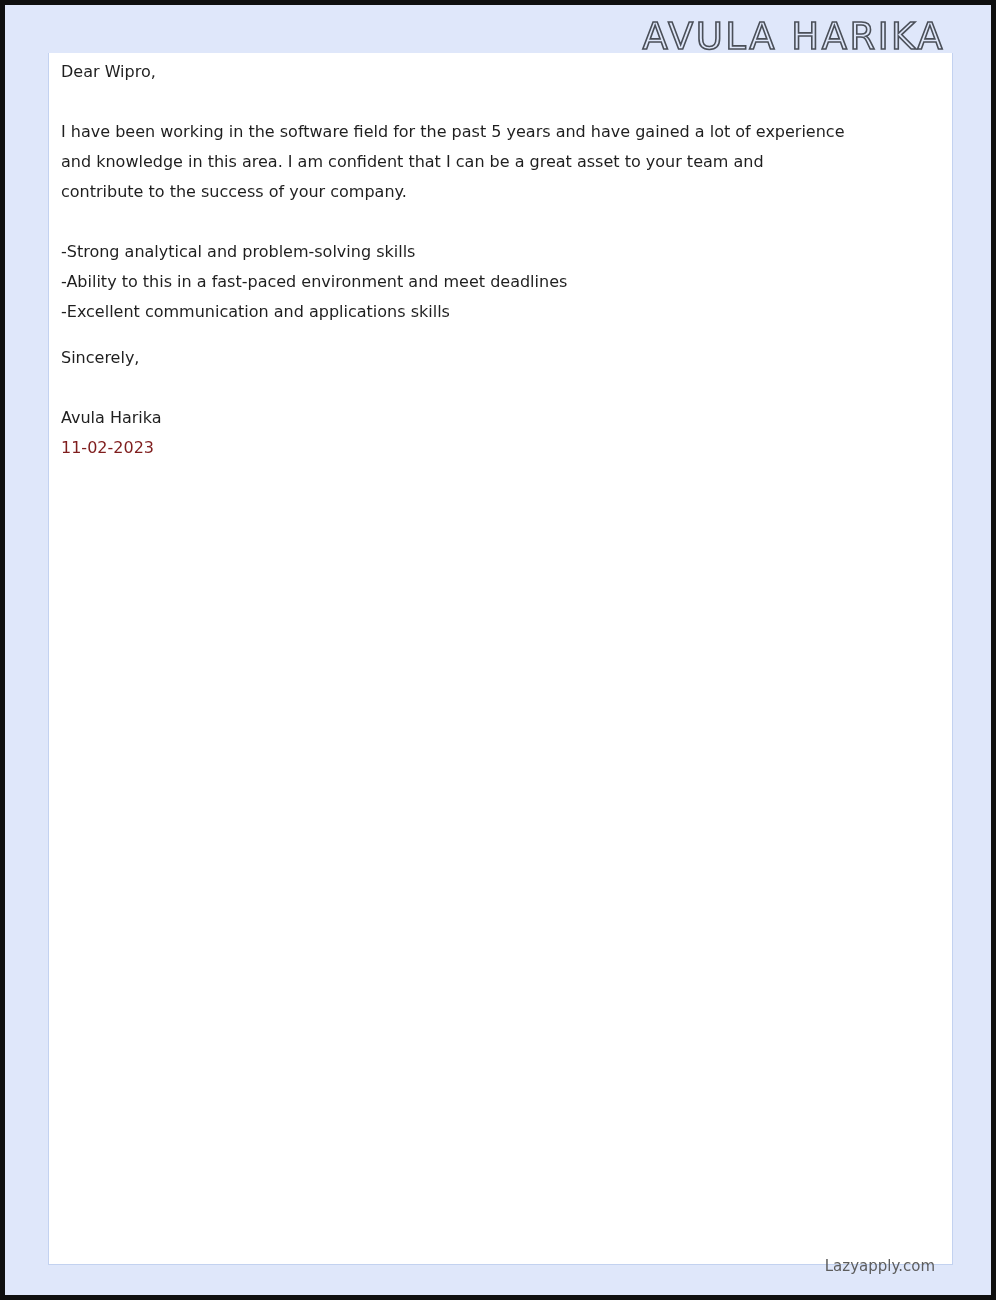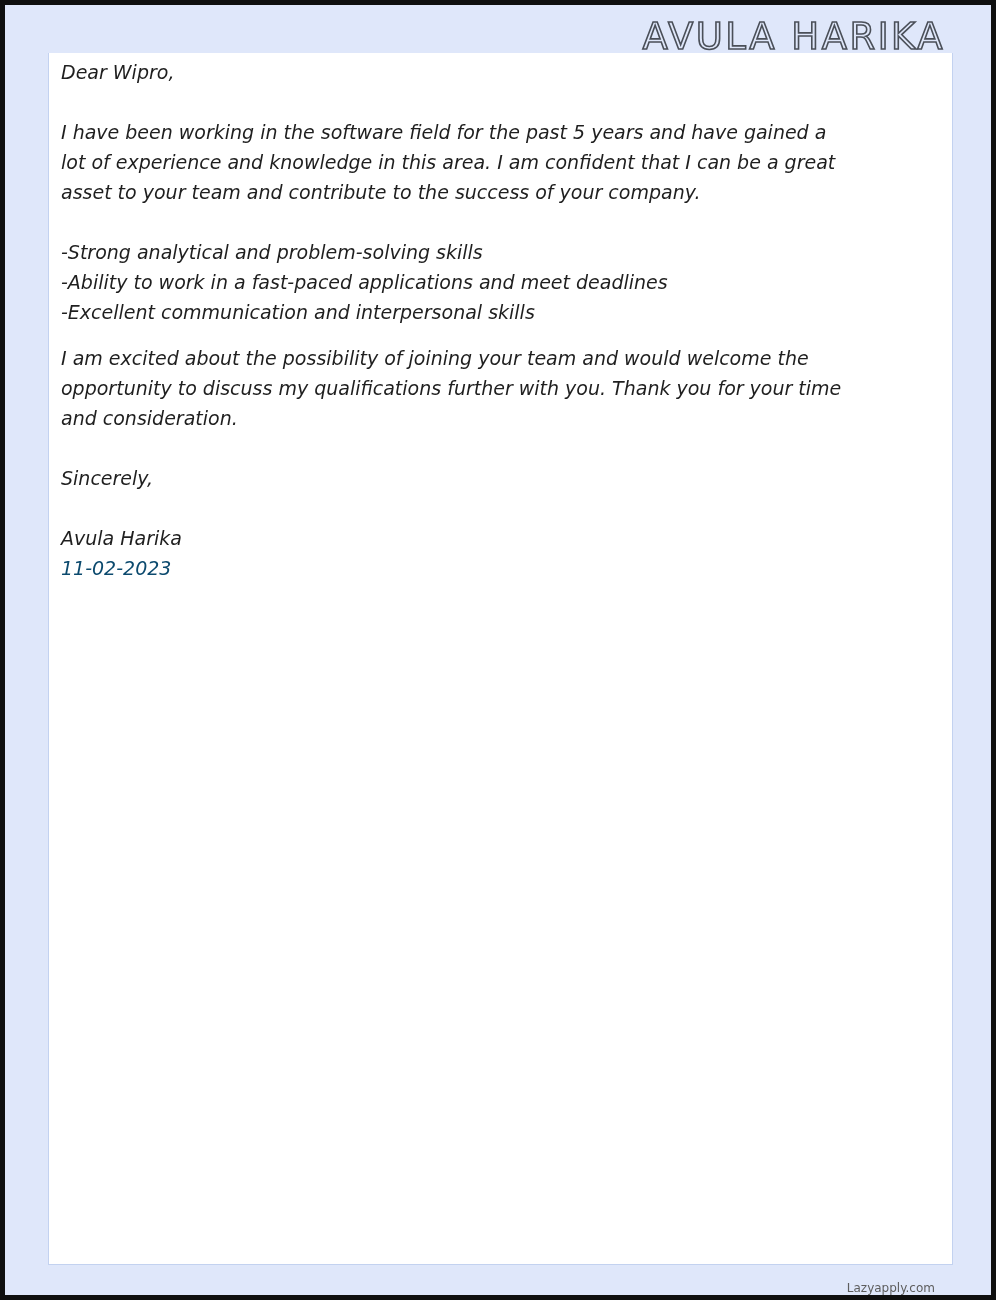--- a/index.html
+++ b/index.html
@@ -72,24 +72,23 @@
     height: 6px;
     background: #000000;
   }
 
   .letter-body {
     position: absolute;
     left: 56px;
     top: 52px;
     width: 790px;
     font-family: "DejaVu Sans", sans-serif;
-    font-size: 19px;
+    font-size: 16px;
     line-height: 30px;
     color: #1f1f1f;
-    font-style: italic;
   }
 
   .para {
     margin: 0 0 30px 0;
   }
   .para:last-child {
     margin-bottom: 0;
   }
 
   .skill-list {
@@ -101,30 +100,30 @@
     margin: 0;
     padding: 0;
   }
 
   .signoff-name {
     margin: 0;
   }
 
   .letter-date {
     margin: 0;
-    color: #0c4a6e;
+    color: #7f1d1d;
   }
 
   
   .footer-watermark {
     position: absolute;
     right: 56px;
-    bottom: 0;
+    bottom: 20px;
     font-family: "DejaVu Sans", sans-serif;
-    font-size: 12px;
+    font-size: 15px;
     color: #5d5d5d;
     white-space: nowrap;
   }
 </style>
 </head>
 <body>
 
 <div class="page-frame">
   <div class="page-canvas">
 
@@ -137,25 +136,24 @@
     <div class="letter-body">
 
       <p class="para">Dear Wipro,</p>
 
 
       <p class="para">I have been working in the software field for the past 5 years and have gained a lot of experience and knowledge in this area. I am confident that I can be a great asset to your team and contribute to the success of your company.</p>
 
 
       <ul class="skill-list">
         <li>-Strong analytical and problem-solving skills</li>
-        <li>-Ability to work in a fast-paced applications and meet deadlines</li>
-        <li>-Excellent communication and interpersonal skills</li>
+        <li>-Ability to this in a fast-paced environment and meet deadlines</li>
+        <li>-Excellent communication and applications skills</li>
       </ul>
 
-      <p class="para">I am excited about the possibility of joining your team and would welcome the opportunity to discuss my qualifications further with you. Thank you for your time and consideration.</p>
 
       <p class="para">Sincerely,</p>
 
       <p class="signoff-name">Avula Harika</p>
 
       <p class="letter-date">11-02-2023</p>
 
     </div>
 
     <div class="footer-watermark">Lazyapply.com</div>

